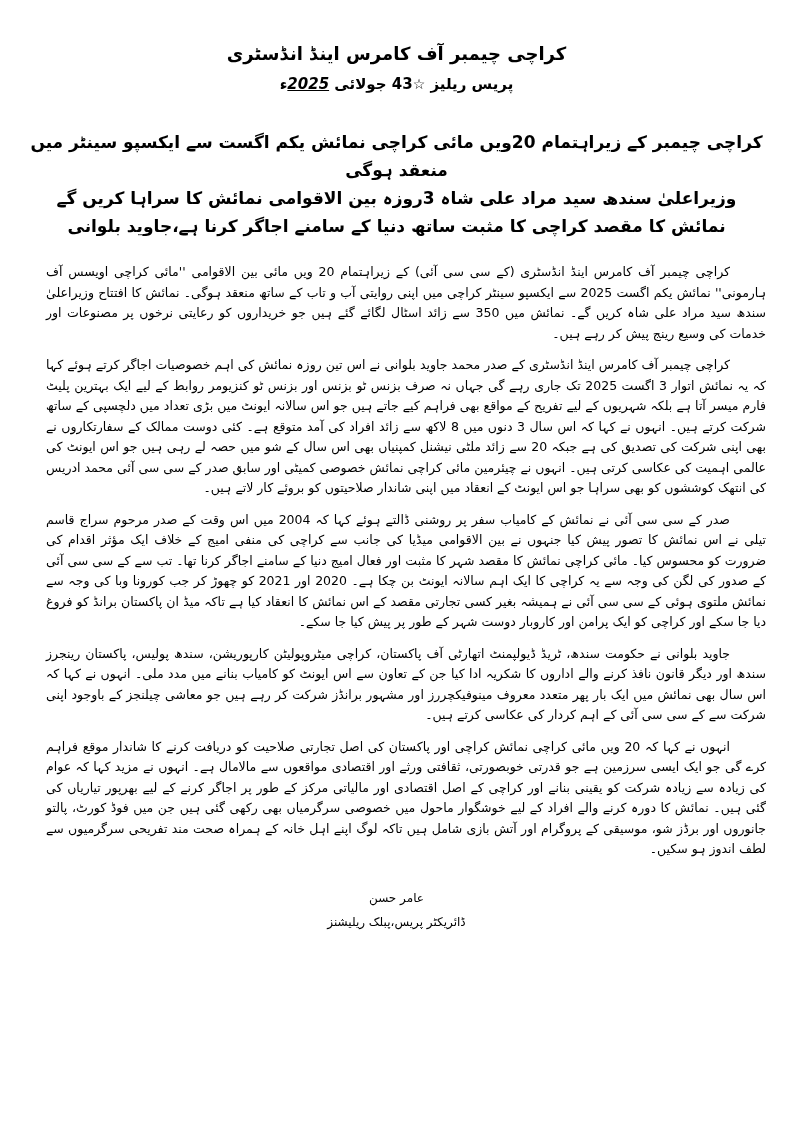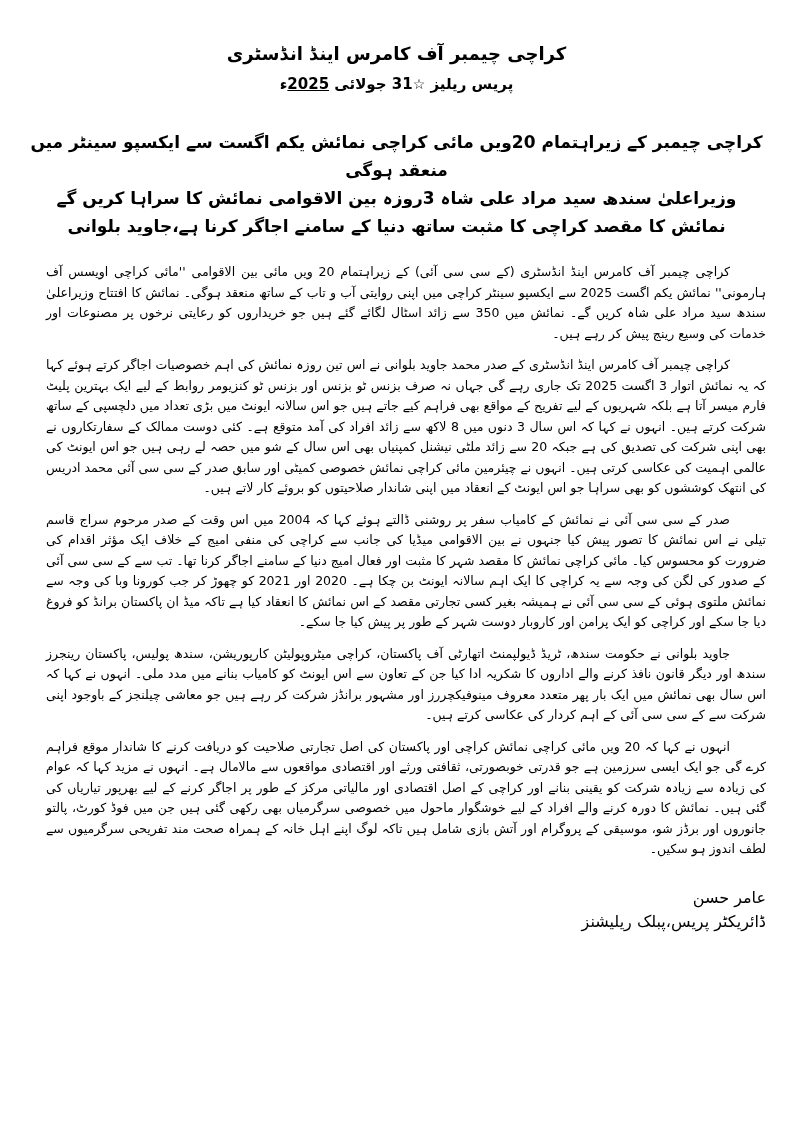--- a/index.html
+++ b/index.html
@@ -35,20 +35,21 @@
     font-weight: bold;
     margin-top: 8px;
     line-height: 20px;
   }
   .date-line .star {
     font-weight: normal;
     font-size: 14px;
   }
   .date-year {
     text-decoration: underline;
+    font-style: italic;
   }
   .headline-block {
     margin-top: 34px;
     text-align: center;
     font-weight: bold;
     font-size: 17px;
     line-height: 28px;
   }
   .headline-line {
     display: block;
@@ -60,37 +61,38 @@
   .body-para {
     direction: rtl;
     text-align: justify;
     font-size: 12.5px;
     line-height: 20.5px;
     margin: 0 0 11px 0;
     text-indent: 36px;
   }
   .signature-block {
     margin-top: 26px;
-    font-size: 16px;
+    text-align: center;
+    font-size: 12px;
     line-height: 24px;
   }
   .signature-name, .signature-title {
     display: block;
   }
 </style>
 </head>
 <body>
 
 <div class="page">
 
   <div class="doc-header">
     <div class="org-title">کراچی چیمبر آف کامرس اینڈ انڈسٹری</div>
     <div class="date-line">
       <span>پریس ریلیز</span>
-      <span class="star">☆</span><span>31</span>
+      <span class="star">☆</span><span>43</span>
       <span>جولائی</span>
       <span class="date-year">2025</span><span>ء</span>
     </div>
   </div>
 
   <div class="headline-block">
     <span class="headline-line">کراچی چیمبر کے زیراہتمام 20ویں مائی کراچی نمائش یکم اگست سے ایکسپو سینٹر میں منعقد ہوگی</span>
     <span class="headline-line">وزیراعلیٰ سندھ سید مراد علی شاہ 3روزہ بین الاقوامی نمائش کا سراہا کریں گے</span>
     <span class="headline-line">نمائش کا مقصد کراچی کا مثبت ساتھ دنیا کے سامنے اجاگر کرنا ہے،جاوید بلوانی</span>
   </div>

